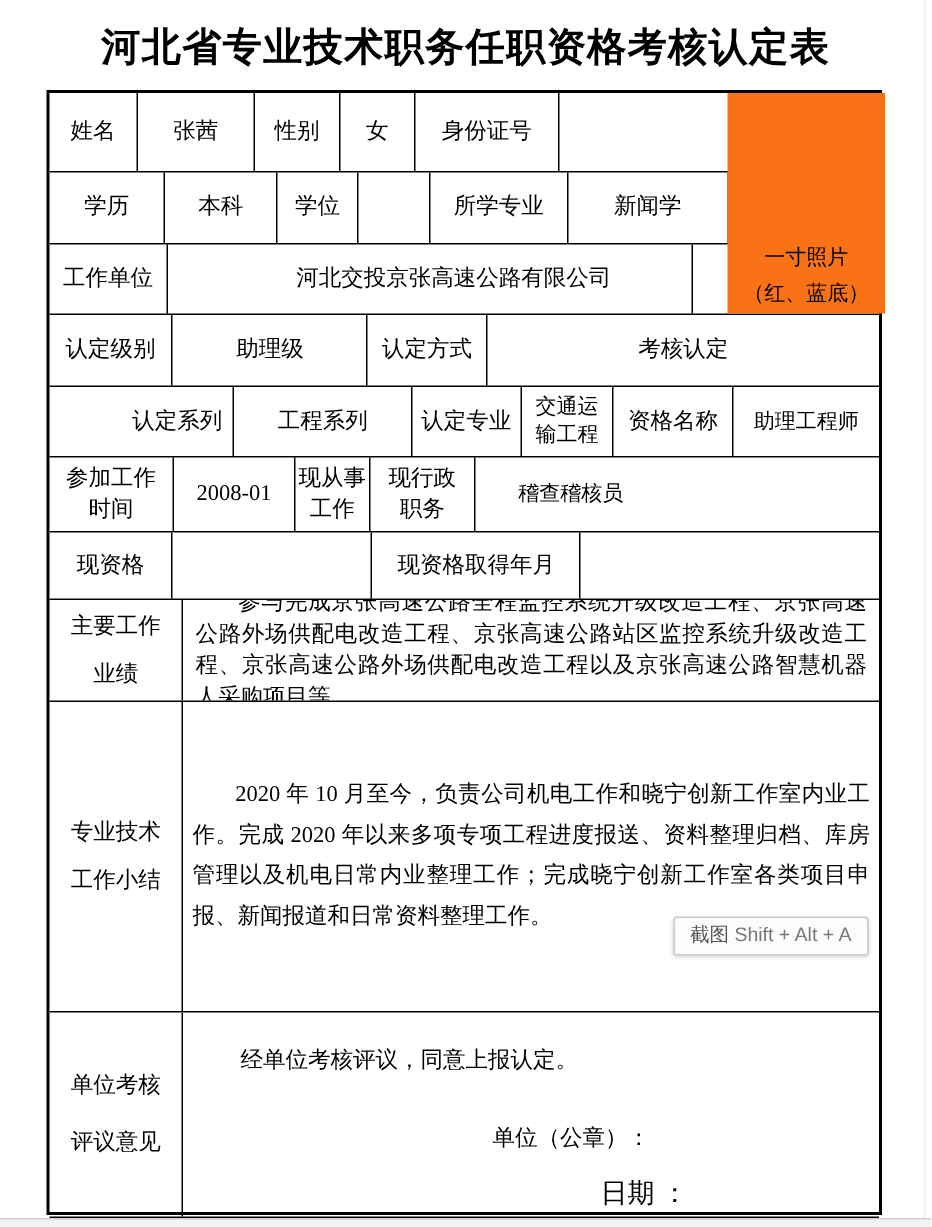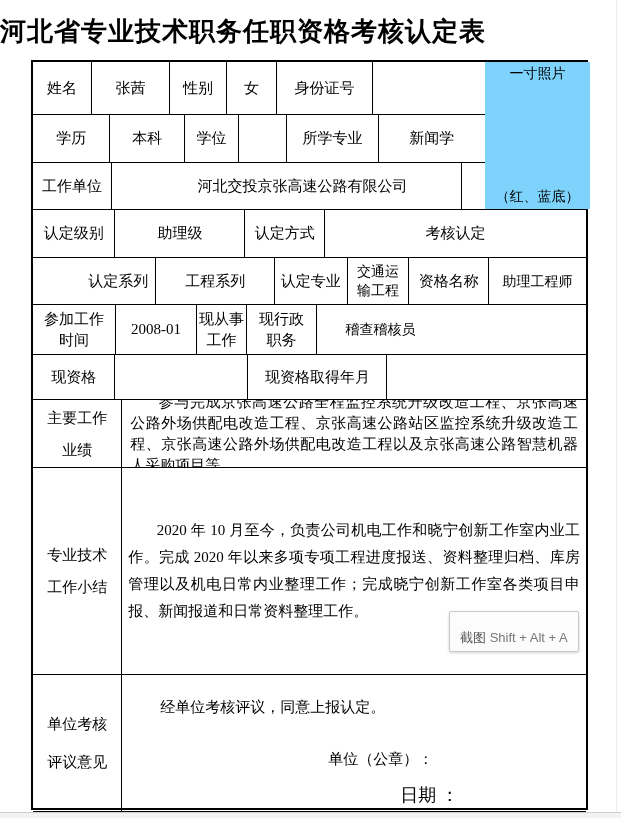--- a/index.html
+++ b/index.html
@@ -1,21 +1,21 @@
 <!DOCTYPE html>
 <html><head>
 <meta charset="utf-8">
 <style>
   * { margin:0; padding:0; box-sizing:border-box; }
   html,body { width:621px; height:818px; background:#fff; overflow:hidden; }
   body { font-family:"Liberation Serif","DejaVu Serif",serif; color:#000; position:relative; }
 
   .title {
     position:absolute; top:14px; left:0; width:100%;
-    font-size:26px; font-weight:600; letter-spacing:1px;
+    text-align:center; font-size:26px; font-weight:600; letter-spacing:1px;
     white-space:nowrap;
   }
 
   .form-table {
     position:absolute; left:31px; top:60px;
     width:557px; height:750px;
     border:2px solid #000; background:#fff;
   }
   .row { display:flex; border-bottom:1px solid #000; }
   .row:last-child { border-bottom:none; }
@@ -46,30 +46,30 @@
   .para-wrap { align-items:center; }
   .summary { line-height:27px; padding:0 6px; text-indent:1.9em; }
 
   .opinion-cell { position:relative; }
   .opinion-line { position:absolute; top:22px; left:38px; font-size:15px; }
   .seal-line    { position:absolute; top:74px; left:206px; font-size:15px; }
   .date-line    { position:absolute; top:110px; left:278px; font-size:18px; }
 
   .photo-cell {
     position:absolute; left:452px; top:0; width:105px; height:147px;
-    background:#7dd3fc; display:flex; flex-direction:column;
-    align-items:center; justify-content:space-between;
+    background:#f97316; display:flex; flex-direction:column;
+    align-items:center; justify-content:flex-end;
     font-size:14px; line-height:24px; text-align:center;
   }
 
   .tooltip {
     position:absolute; left:449px; top:611px;
     background:#fcfcfc; border:1px solid #c9c9c9; border-radius:2px;
     box-shadow:0 1px 3px rgba(0,0,0,.18);
-    padding:17px 10px 4px 10px; white-space:nowrap;
+    padding:2px 10px 4px 10px; white-space:nowrap;
     font-family:"Liberation Sans","DejaVu Sans",sans-serif;
     font-size:13px; color:#555;
   }
   .tooltip .shortcut { color:#777; }
 
   .right-edge { position:absolute; top:0; left:616px; width:1px; height:812px; background:#e9eef5; }
   .bottom-bar {
     position:absolute; left:0; bottom:0; width:621px; height:6px;
     background:#f2f2f2; border-top:1px solid #cfcfcf;
   }

